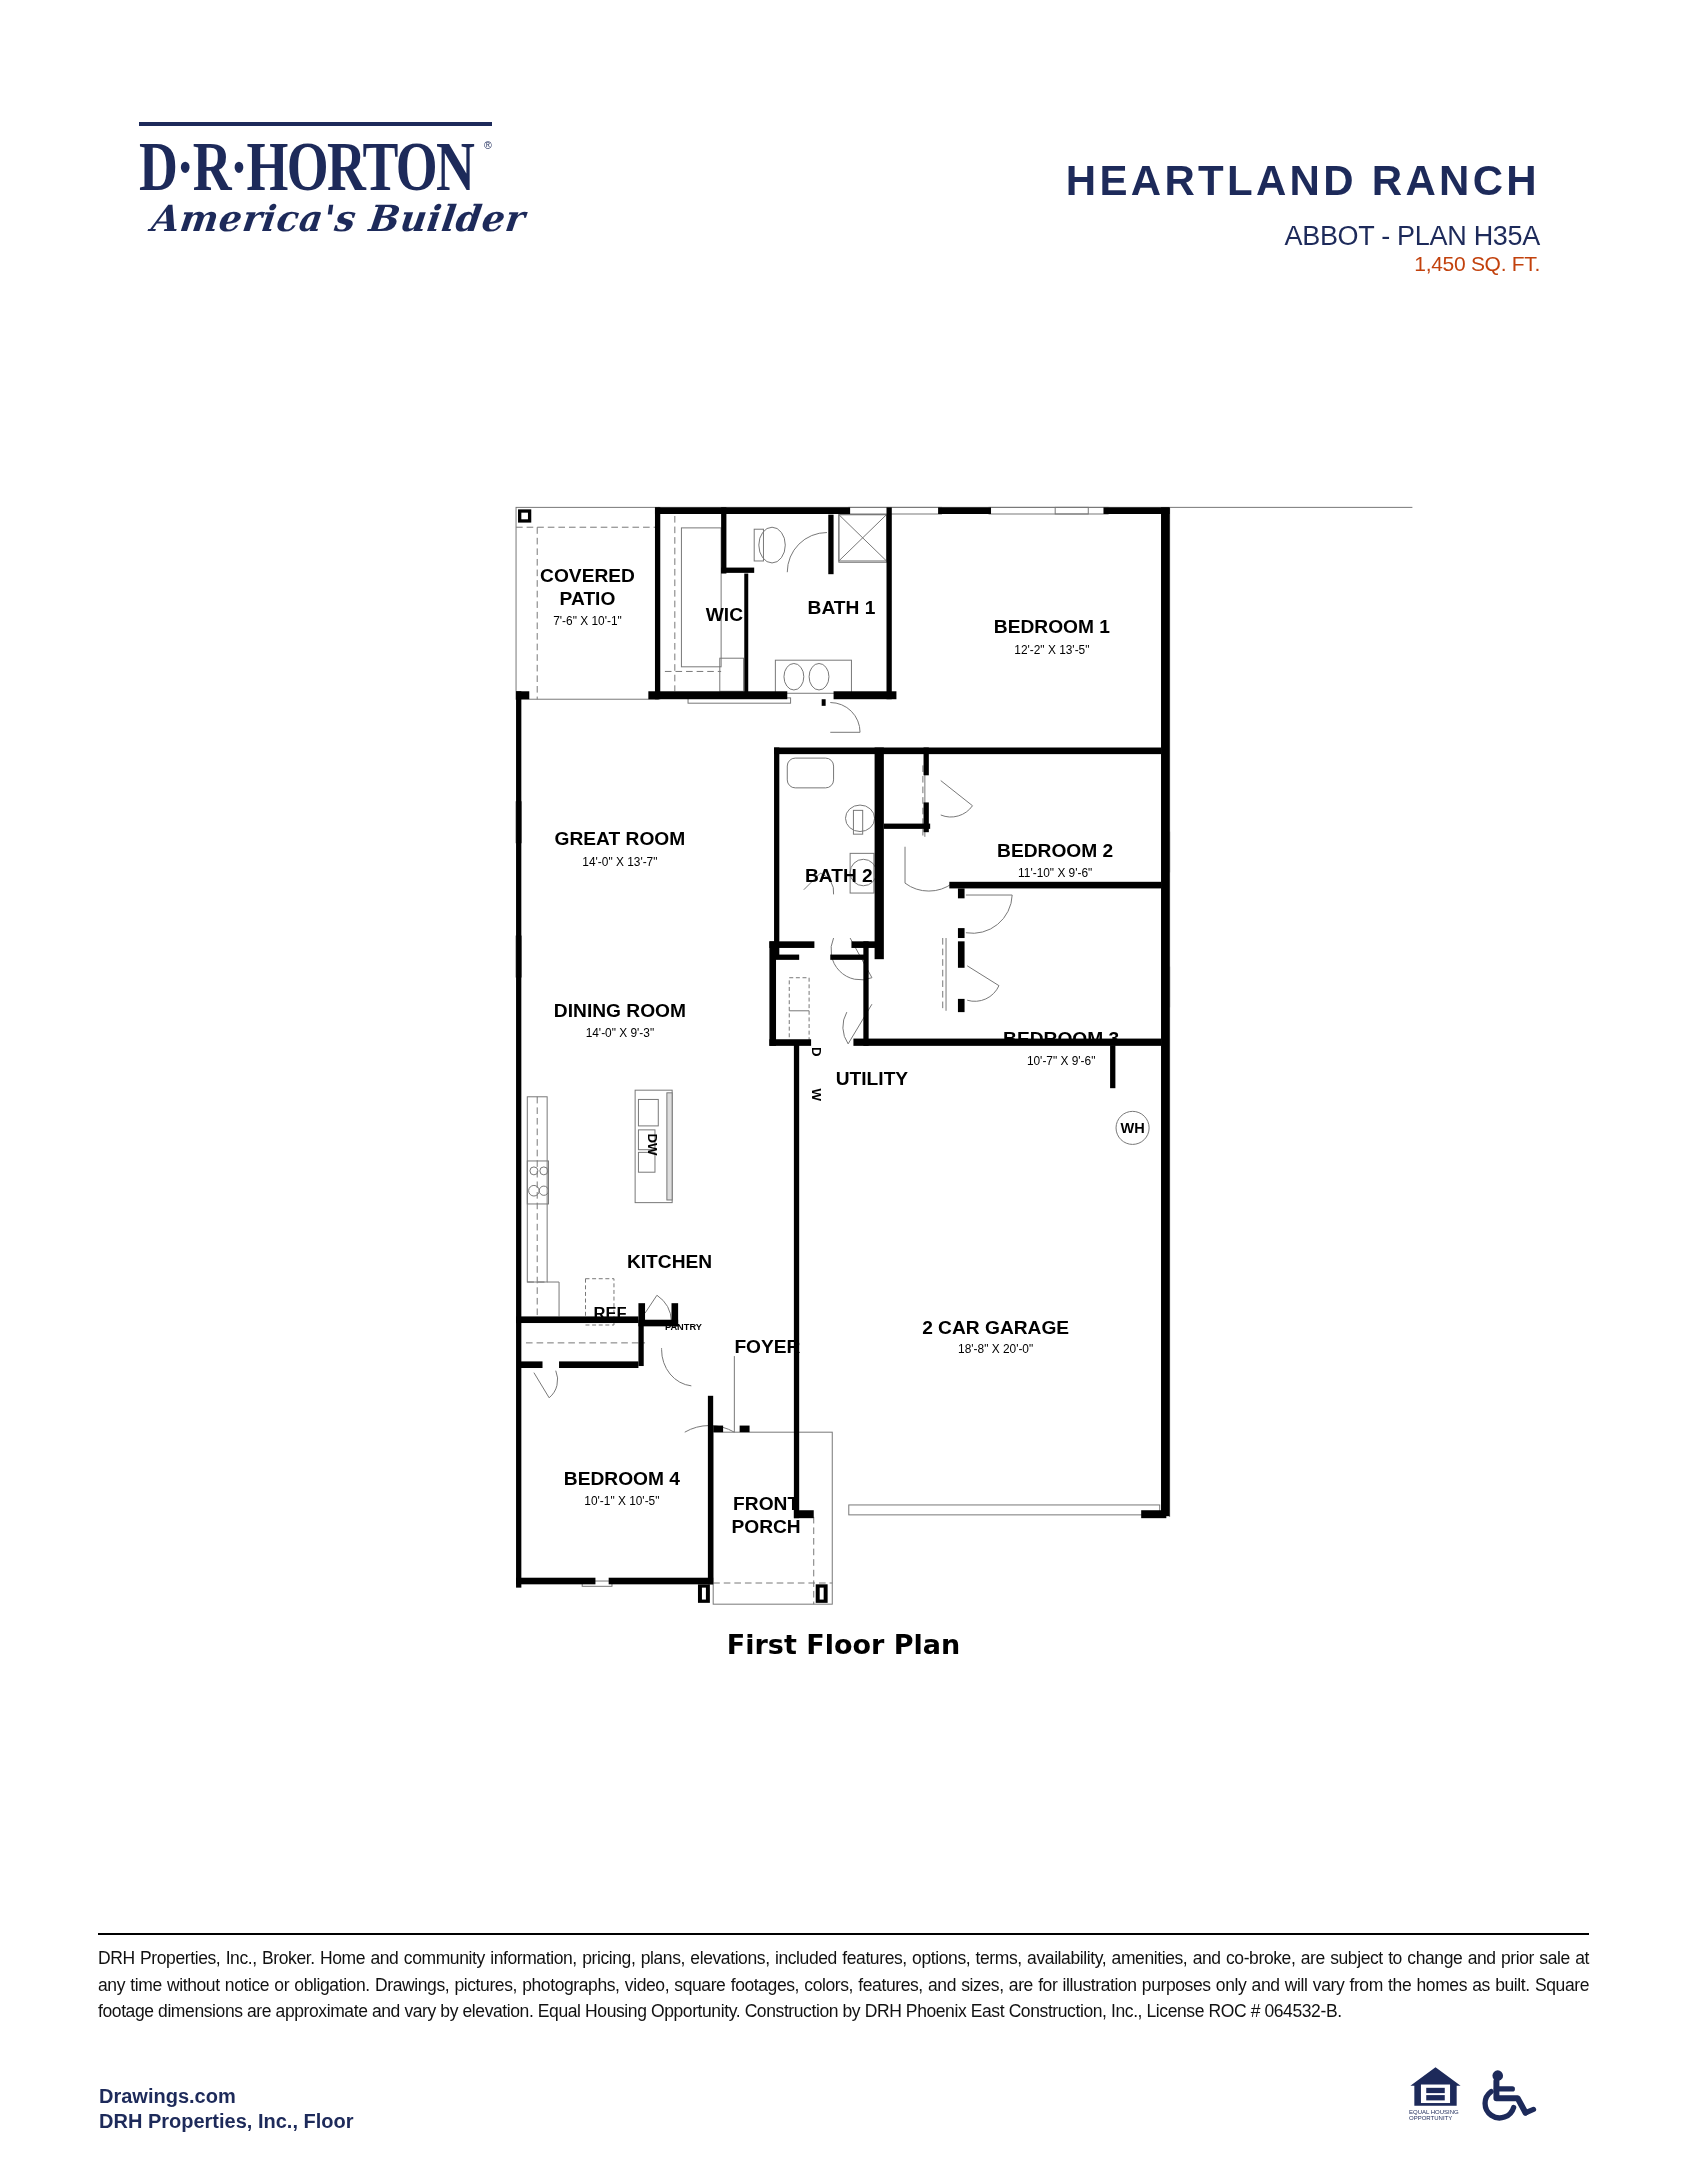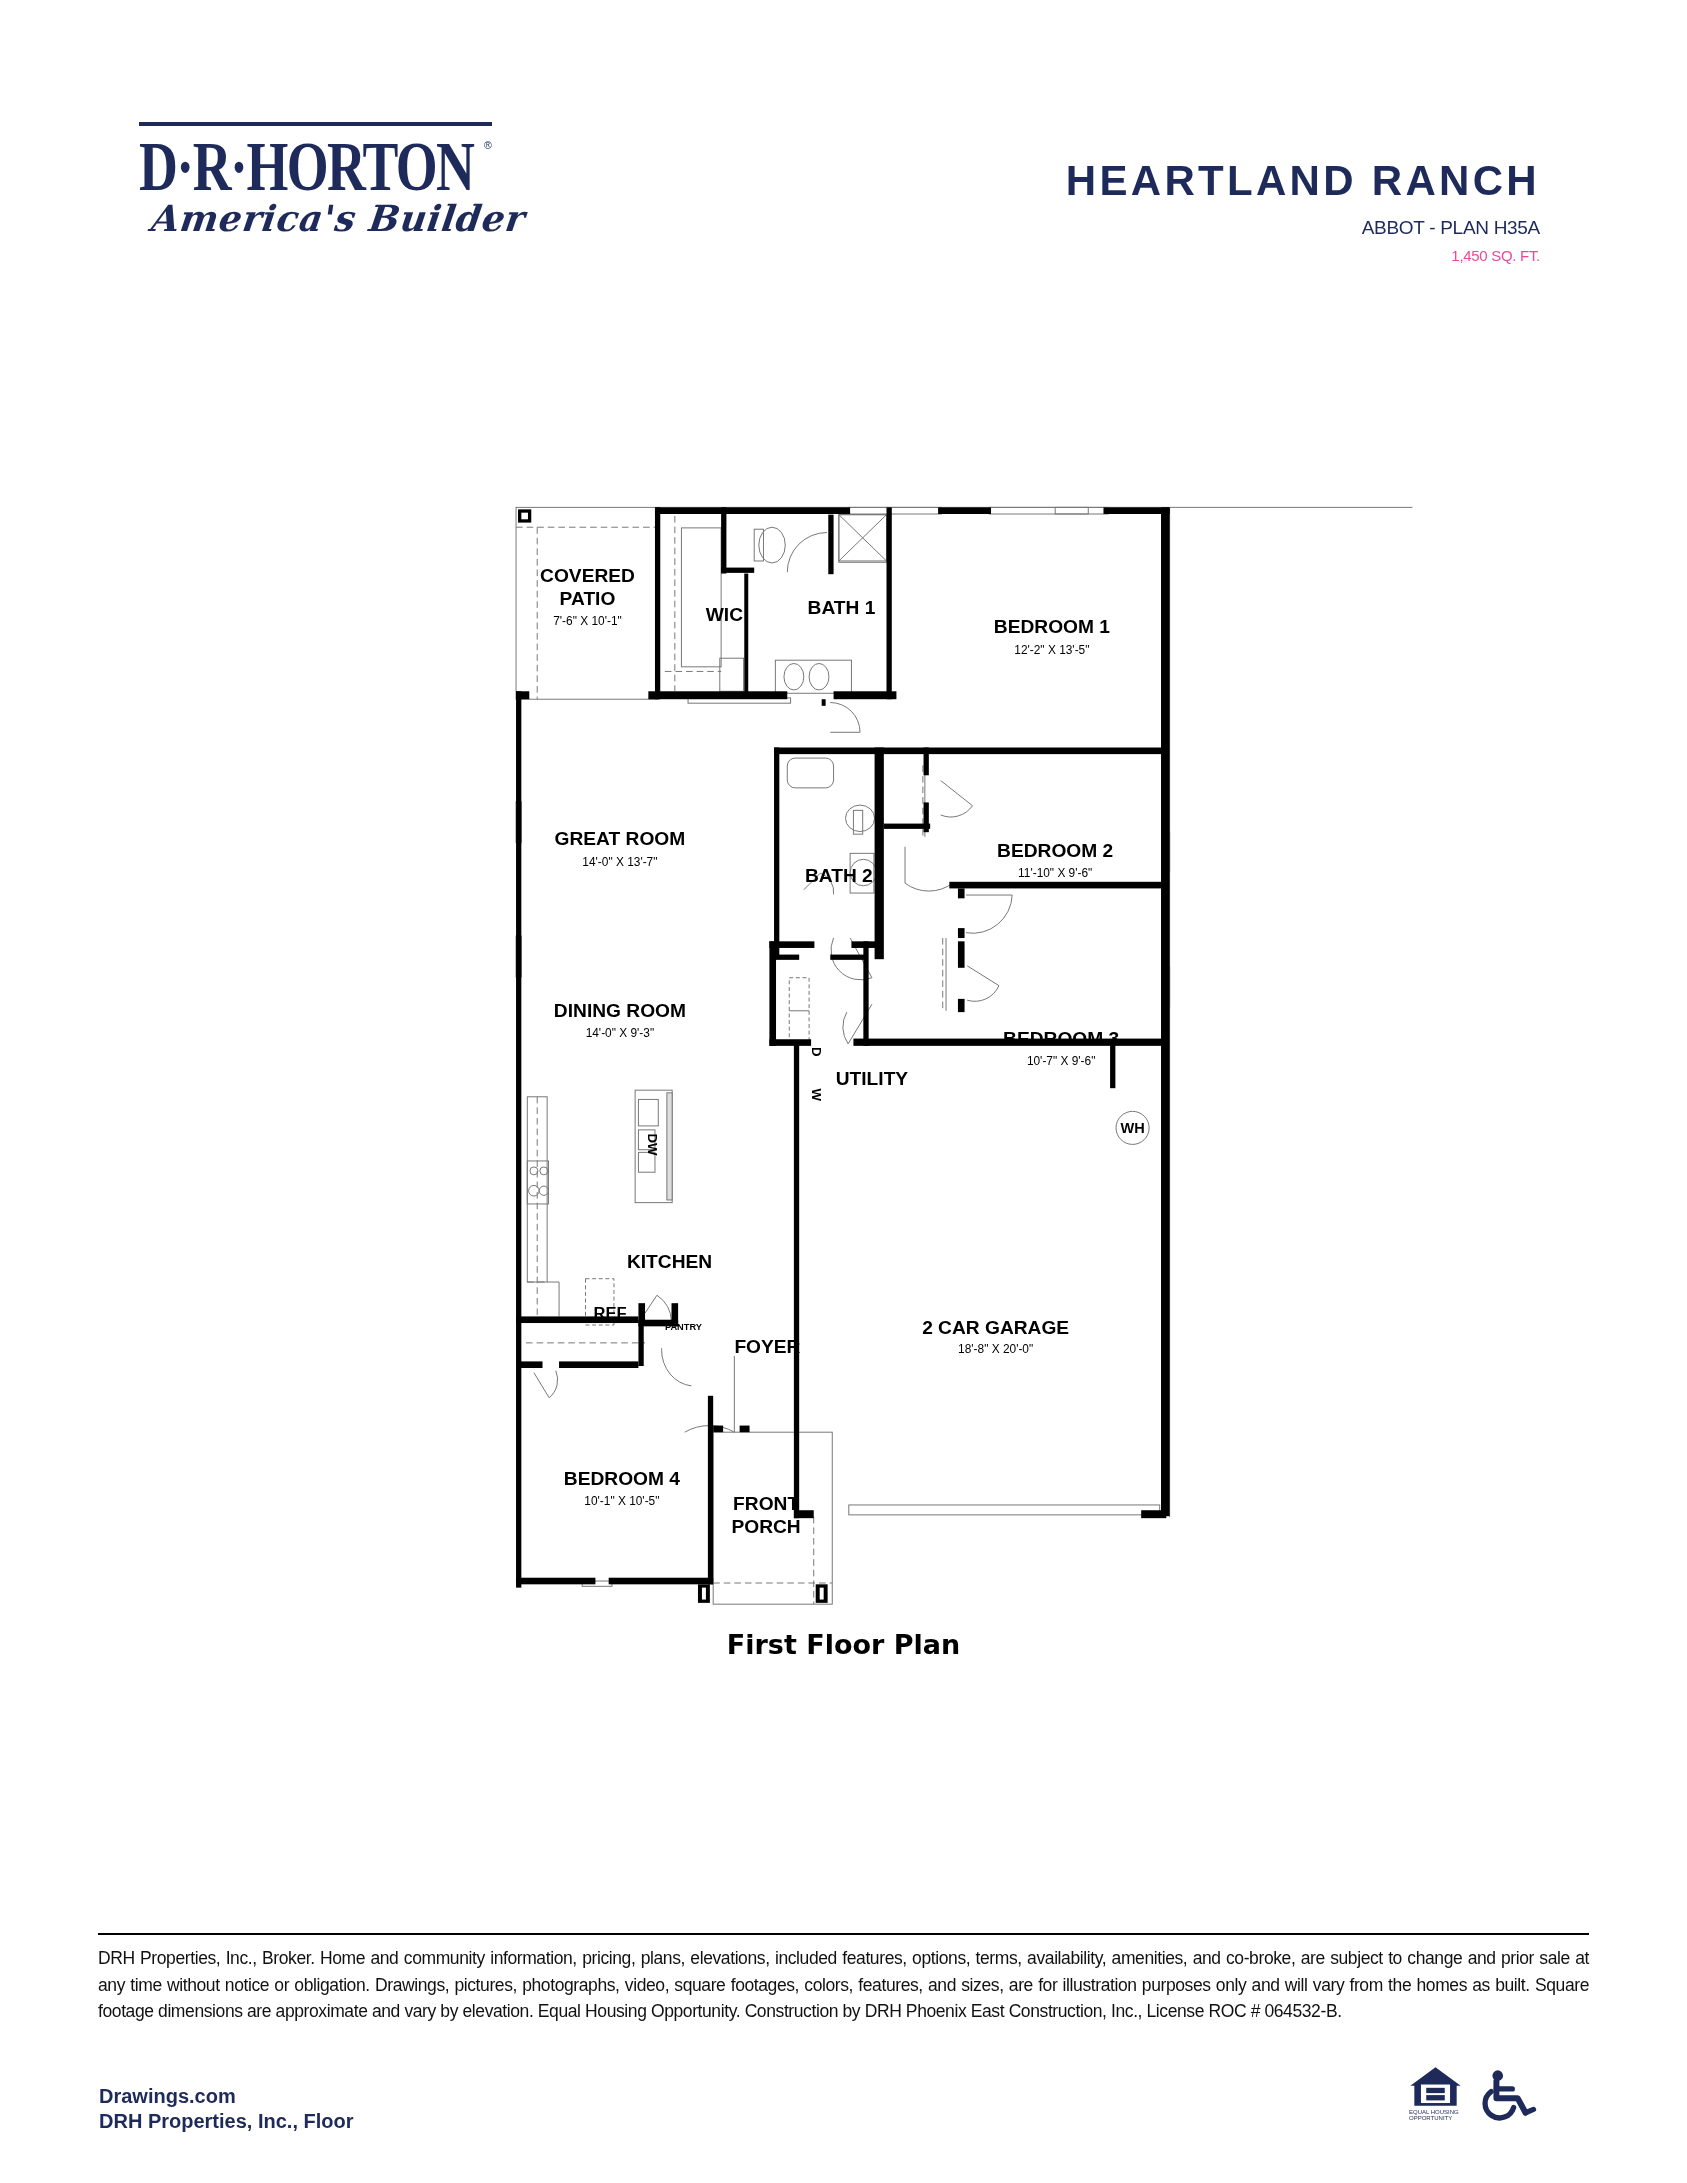--- a/index.html
+++ b/index.html
@@ -6,22 +6,22 @@
   body { width:1687px; height:2183px; position:relative; overflow:hidden; font-family:"Liberation Sans", sans-serif; color:#000; }
   
   .logo { position:absolute; left:139px; top:119px; width:357px; }
   .logo-rule { position:absolute; left:0; top:2.6px; width:353px; height:4px; background:#1d2a5a; }
   .logo-main { position:absolute; left:0; top:14.6px; width:357px; font-family:"Liberation Serif", serif; font-weight:700; font-size:69px; line-height:66px; letter-spacing:-2px; color:#1d2a5a; transform:scaleX(0.78); transform-origin:left top; white-space:nowrap; }
   .logo-reg { position:absolute; left:345px; top:20px; font-size:10.6px; color:#1d2a5a; }
   .logo-tag { position:absolute; left:13.2px; top:78px; font-family:"DejaVu Serif", serif; font-style:italic; font-weight:700; font-size:36px; color:#1d2a5a; white-space:nowrap; letter-spacing:0.7px; transform:skewX(-8deg); }
   
   .title-block { position:absolute; right:147px; top:132px; text-align:right; }
   .community { font-family:"Liberation Sans", sans-serif; font-weight:700; font-size:42px; letter-spacing:3.3px; color:#1d2a5a; line-height:50px;margin-top:24px; }
-  .plan-line { font-size:19px; color:#1d2a5a; line-height:28px; margin-top:8px; letter-spacing:-0.3px; }
-  .sqft-line { font-size:15px; color:#ec4899; line-height:28px; letter-spacing:-0.3px; }
+  .plan-line { font-size:27px; color:#1d2a5a; line-height:28px; margin-top:16px; letter-spacing:-0.3px; }
+  .sqft-line { font-size:21px; color:#c2410c; line-height:28px; letter-spacing:-0.3px; }
   
   .plan-svg { position:absolute; left:0; top:0; width:1687px; height:2183px; }
   .room-label { font-family:"Liberation Sans", sans-serif; font-weight:700; fill:#000; text-anchor:middle; }
   .room-dim { font-family:"Liberation Sans", sans-serif; fill:#000; text-anchor:middle; }
   .plan-caption { position:absolute; left:0; width:1687px; top:1629px; text-align:center; font-family:"DejaVu Sans", sans-serif; font-weight:700; font-size:27px; color:#000; }
   
   .footer-rule { position:absolute; left:98px; top:1933px; width:1491px; height:2px; background:#000; }
   .disclaimer { position:absolute; left:98px; top:1945px; width:1491px; font-family:"Liberation Sans", sans-serif; font-size:17.5px; line-height:26.5px; color:#111; letter-spacing:-0.4px; text-align:justify; }
   .footer-links { position:absolute; left:99px; top:2084px; font-weight:700; font-size:20px; line-height:25px; color:#1d2a5a; }
   .eho { position:absolute; left:1409px; top:2066px; width:56px; }

